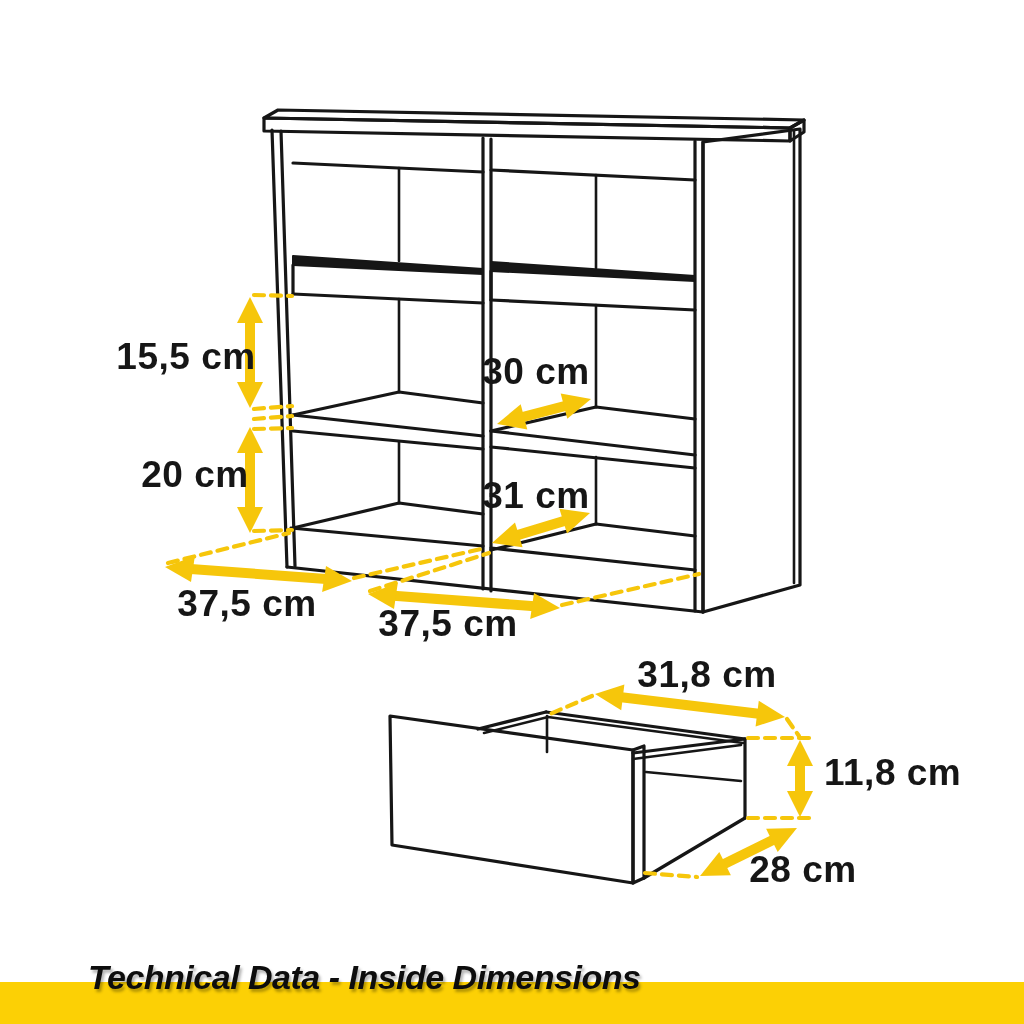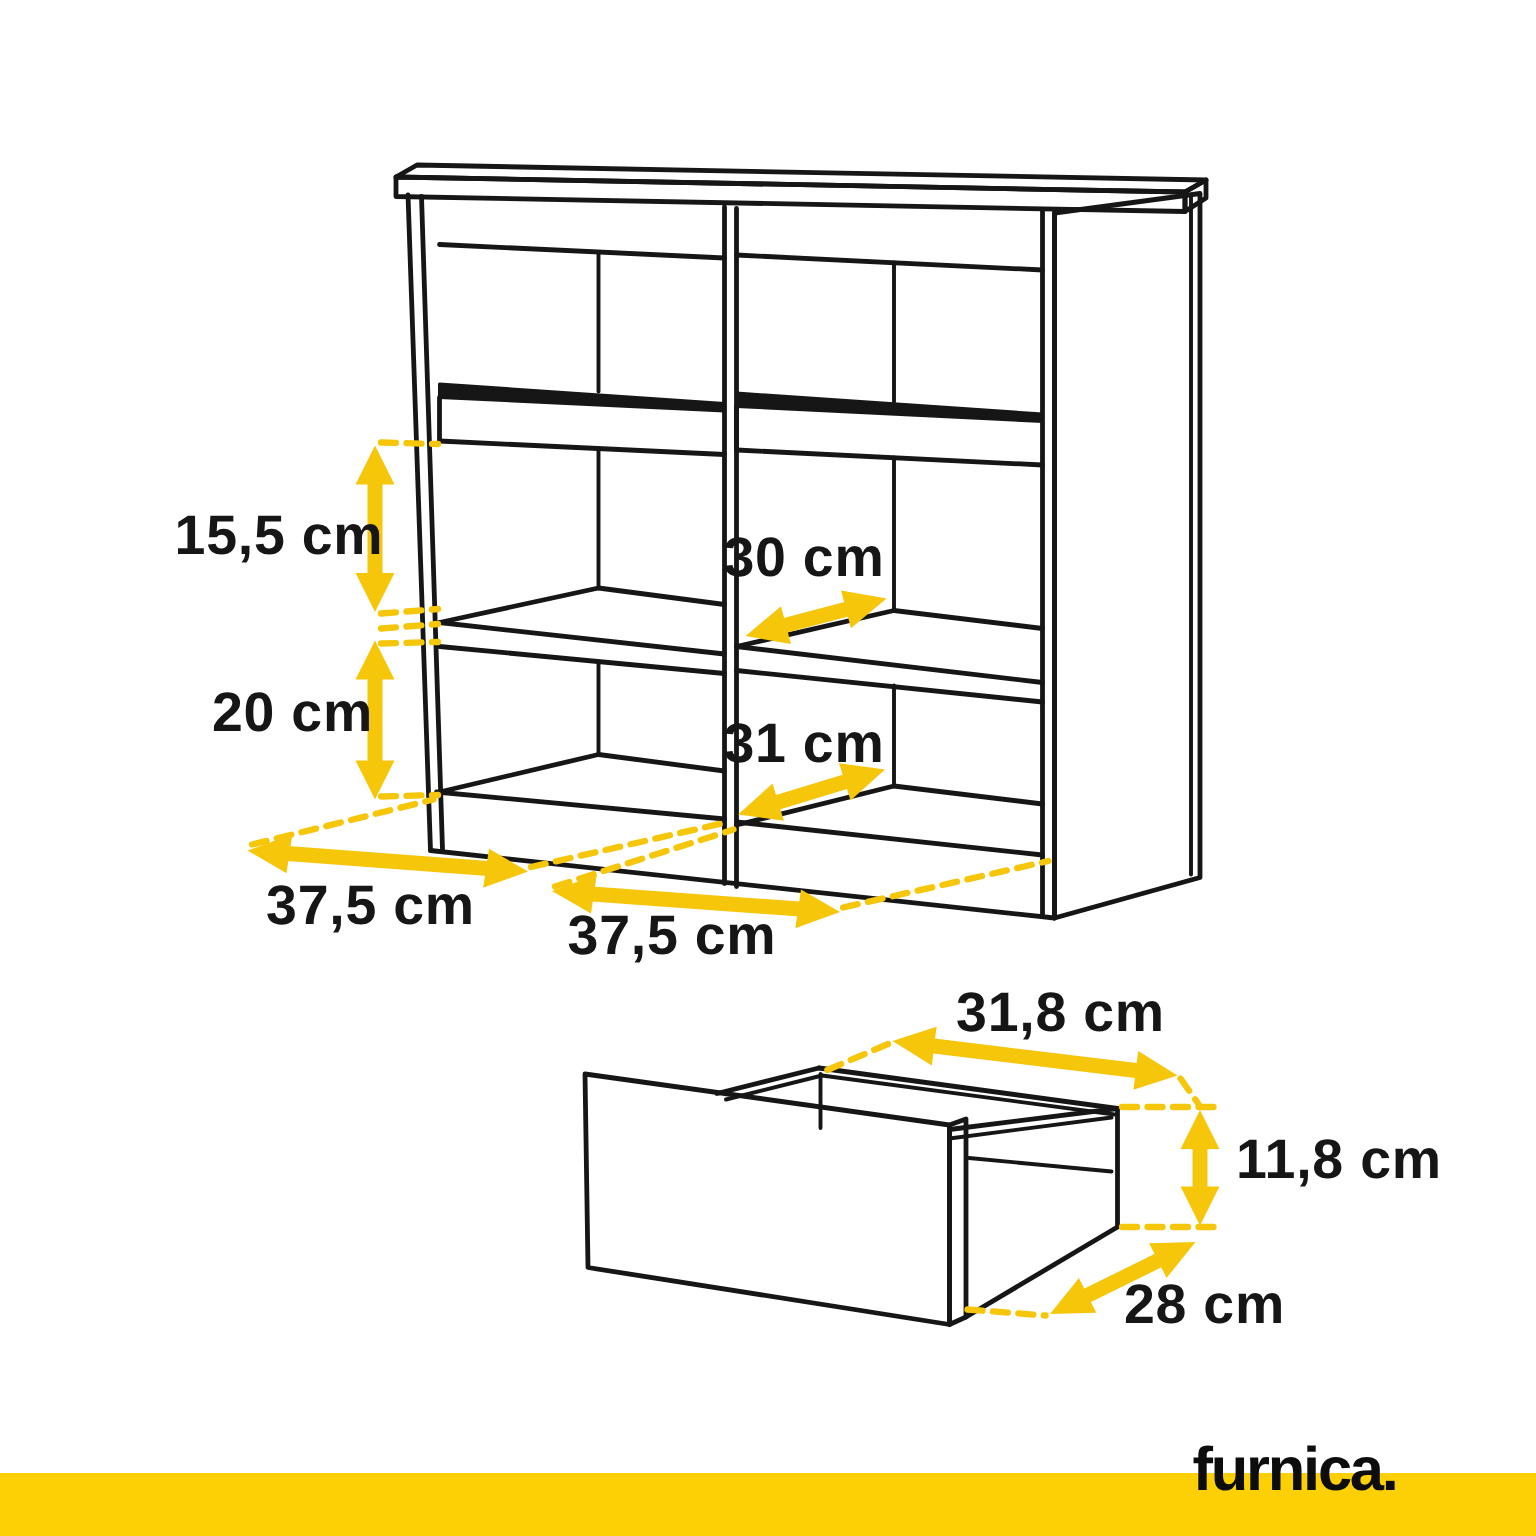--- a/index.html
+++ b/index.html
@@ -259,14 +259,14 @@
       <g>
         <line class="arrow-shaft" x1="720.1" y1="866" x2="776.9" y2="838"></line>
         <polygon class="arrow-head" points="700,876 730.9,875.2 719.3,852"></polygon>
         <polygon class="arrow-head" points="797,828 777.7,852 766.1,828.8"></polygon>
       </g>
       <text class="dim-label" x="803" y="882" text-anchor="middle">28 cm</text>
     </g>
   </svg>
 
   <div id="footer-banner"></div>
-  <div id="brand-logo">furnica.</div>
+  <div id="footer-title">Technical Data - Inside Dimensions</div>
 </div>
 
 </body></html>

